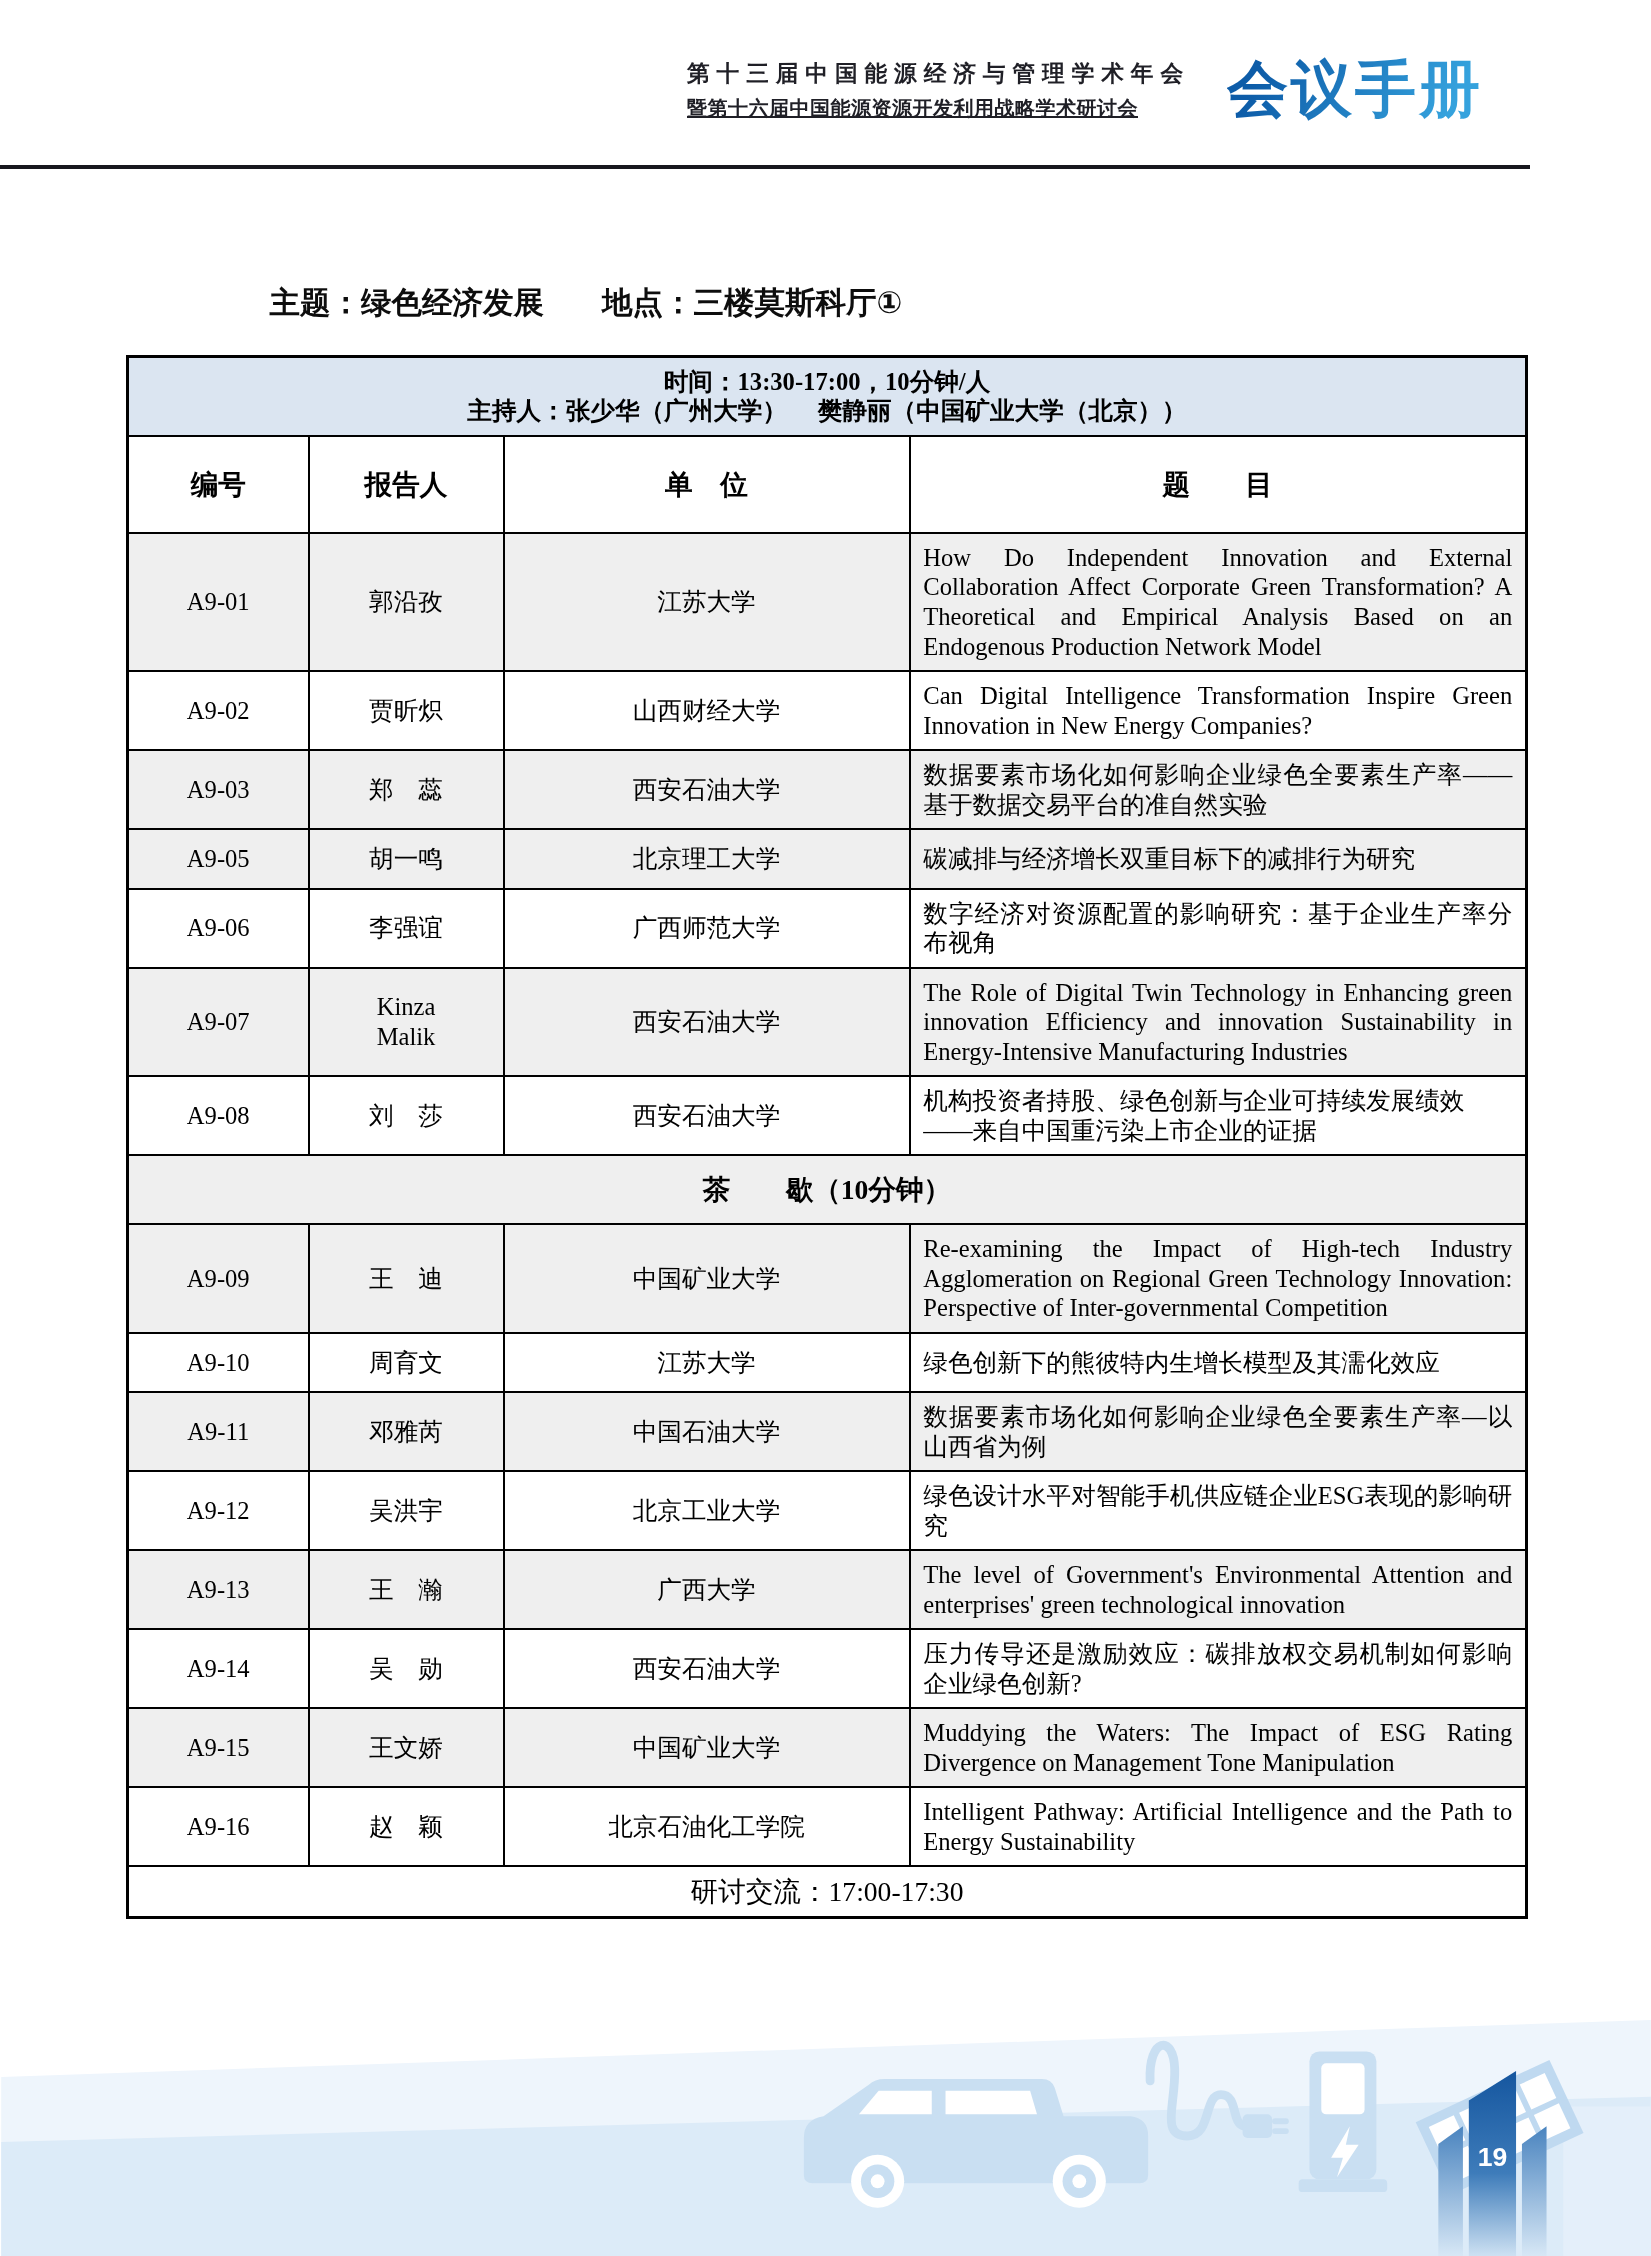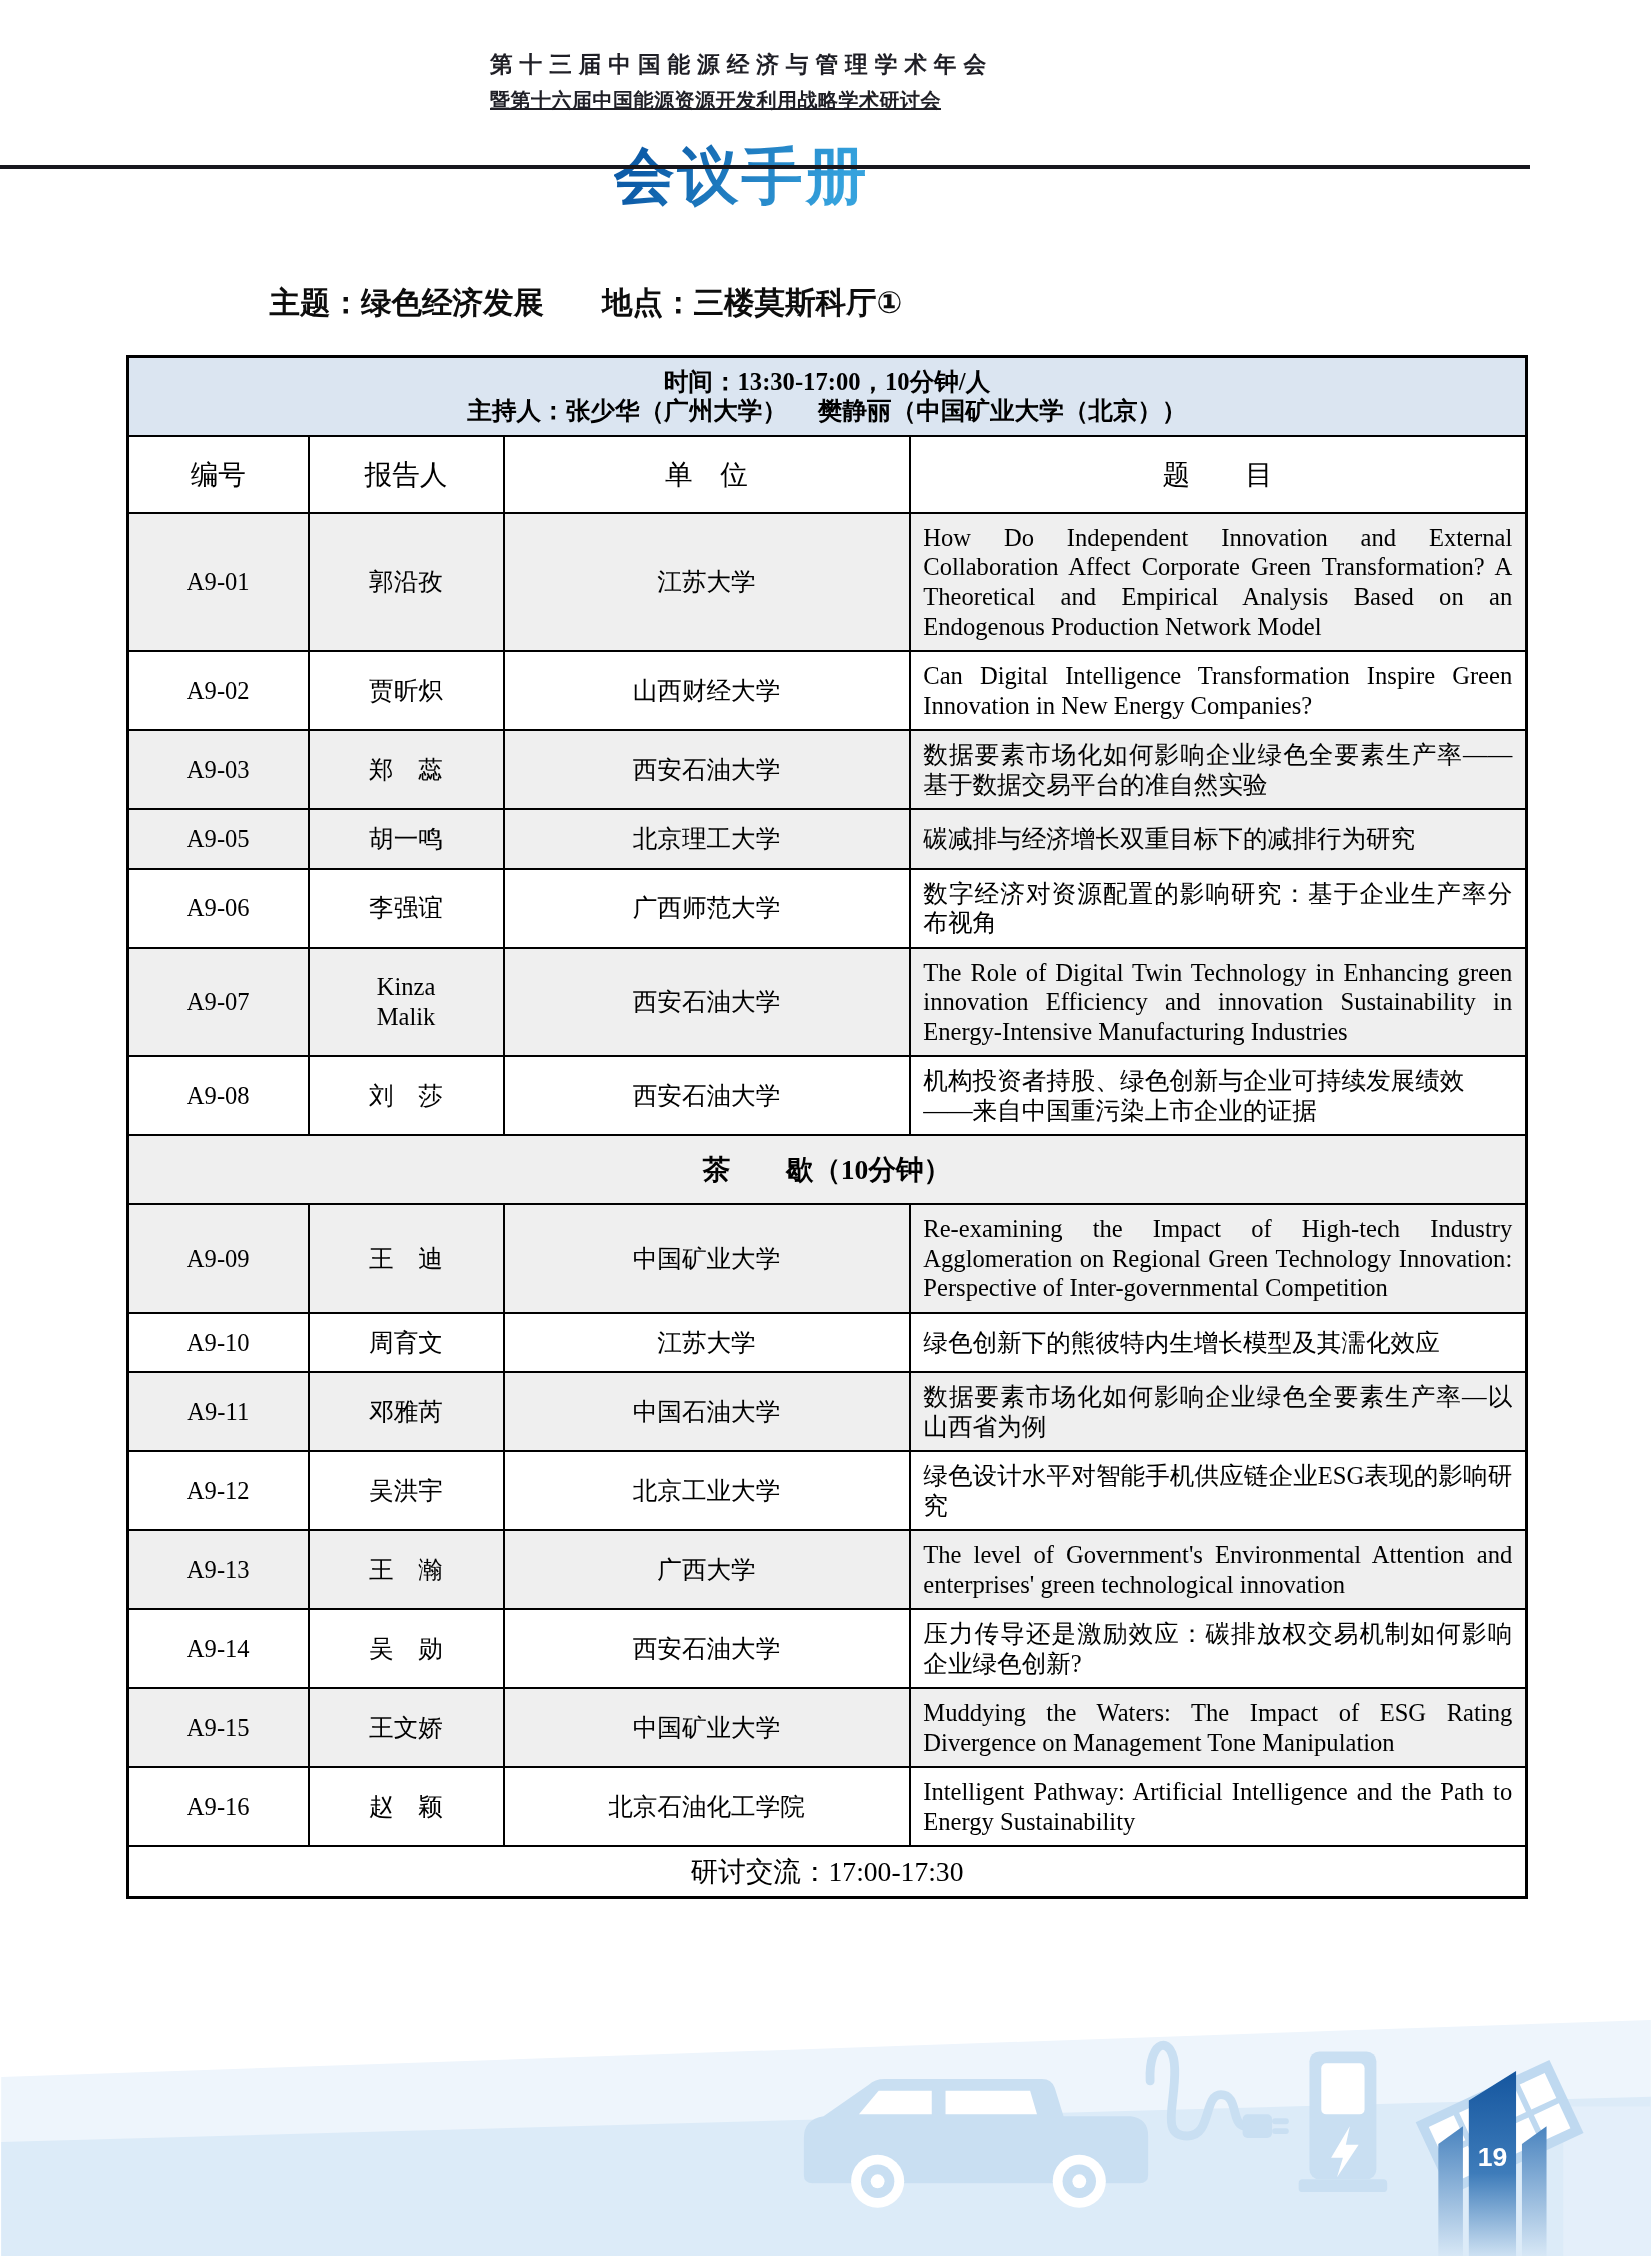--- a/index.html
+++ b/index.html
@@ -13,21 +13,21 @@
   *{margin:0;padding:0;box-sizing:border-box;}
   html,body{background:#888;}
   .page{
     position:relative;width:1652px;height:2257px;background:#ffffff;
     overflow:hidden;margin:0 auto;
     font-family:"Liberation Serif","DejaVu Serif",serif;color:#000;
   }
   
   .masthead{
     position:absolute;top:49px;left:0;right:169px;
-    display:flex;justify-content:flex-end;align-items:center;gap:22px;flex-direction:column;
+    display:flex;justify-content:flex-end;align-items:center;gap:37px;
   }
   .masthead-lines{
     font-family:"Liberation Sans","DejaVu Sans",sans-serif;
     font-weight:bold;color:#1f1f26;text-align:left;
   }
   .m1{font-size:22.7px;letter-spacing:6.9px;white-space:nowrap;}
   .m2{font-size:20px;letter-spacing:0.5px;margin-top:6.9px;white-space:nowrap;text-decoration:underline;}
   .logo{
     font-family:"Liberation Sans","DejaVu Sans",sans-serif;
     font-weight:bold;font-size:61px;letter-spacing:3px;white-space:nowrap;
@@ -52,21 +52,21 @@
   table.schedule{
     position:absolute;left:126px;top:355px;width:1399px;
     border-collapse:collapse;border:3px solid #000;table-layout:fixed;
   }
   .schedule td,.schedule th{border:2px solid #000;vertical-align:middle;}
   .info-cell{
     background:var(--hdr_bg);text-align:center;font-weight:bold;
     font-size:27.6px;padding:11.8px 9.9px;line-height:1.72;
   }
   .cols th{
-    font-size:27.6px;font-weight:normal;height:77px;background:#fff;text-align:center;
+    font-size:27.6px;font-weight:bold;height:97px;background:#fff;text-align:center;
   }
   .schedule td{height:53px;padding:8.9px 9.9px;font-size:24.6px;line-height:29.6px;}
   td.c-id{text-align:center;}
   td.c-presenter{text-align:center;white-space:pre-line;}
   td.c-aff{text-align:center;padding:14px 2px;}
   td.c-title{text-align:justify;padding:8.9px 12.8px;white-space:pre-line;}
   tr.shaded td{background:var(--row_shade);}
   td.break-cell{
     text-align:center;font-weight:bold;font-size:27.6px;height:69px;background:var(--row_shade);
   }

